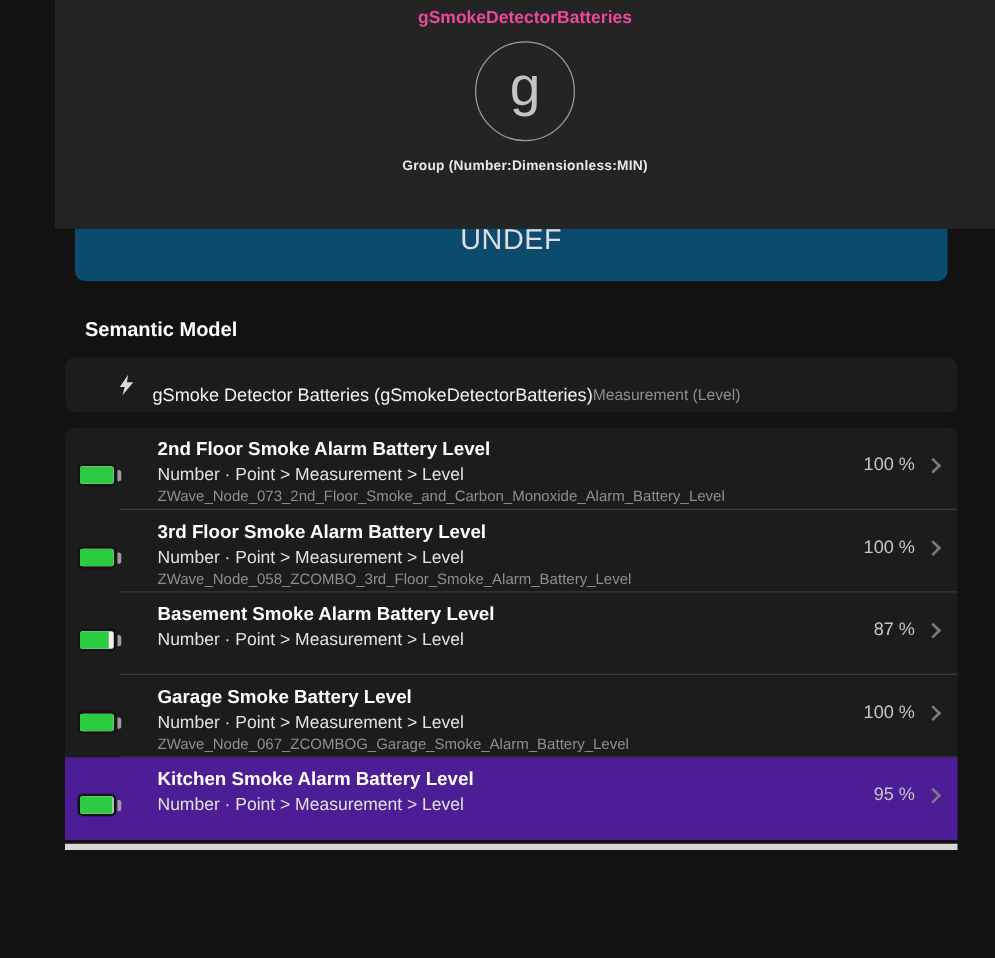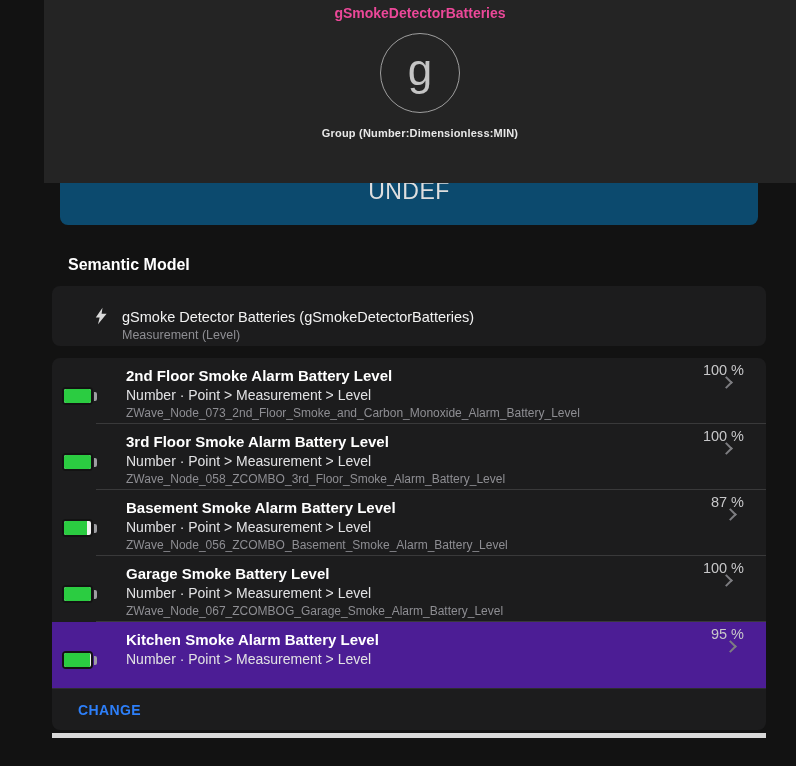--- a/index.html
+++ b/index.html
@@ -58,21 +58,21 @@
   }
 
   
   .semantic-row {
     display: flex; align-items: center;
     padding: 2px 16px 3px 40px;
     min-height: 38px;
     cursor: pointer;
   }
   .bolt-icon { width: 18px; height: 22px; margin-right: 12px; flex: 0 0 auto; }
-  .semantic-texts { display: flex; flex-direction: column; margin-top: 20px; }
+  .semantic-texts { display: flex; flex-direction: row; margin-top: 20px; }
   .semantic-title { font-size: 14.5px; color: #f2f2f2; line-height: 19px; }
   .semantic-subtitle { font-size: 12.5px; color: #8e8e93; line-height: 16px; }
 
   
   .member-row {
     position: relative;
     display: flex;
     padding: 8px 12px 0 10px;
     height: 66px;
     cursor: pointer;
@@ -92,22 +92,22 @@
   }
   .battery-fill { position: absolute; left: 0; top: 0; bottom: 0; background: #2bcc41; }
   .battery-nub { width: 3px; height: 9px; background: #9e9ea2; border-radius: 0 2px 2px 0; margin-left: 1px; }
 
   .member-texts { display: flex; flex-direction: column; margin-left: 24px; min-width: 0; }
   .member-title { font-size: 15px; font-weight: bold; color: #fff; line-height: 20px; white-space: nowrap; }
   .member-meta { font-size: 14px; color: #e2e2e4; line-height: 19px; white-space: nowrap; }
   .member-name { font-size: 12px; color: #8e8e93; line-height: 16px; white-space: nowrap; }
 
   .member-after {
-    position: absolute; right: 12px; top: 4px;
-    display: flex; align-items: center; flex-direction: column;
+    position: absolute; right: 12px; top: 22px;
+    display: flex; align-items: center;
   }
   .member-value { font-size: 14.5px; color: #c7c7c9; margin-right: 10px; }
   .chevron-right {
     width: 9px; height: 9px;
     border-top: 2px solid #7d7d81; border-right: 2px solid #7d7d81;
     transform: rotate(45deg); margin-right: 3px;
   }
 
   
   .change-row {
@@ -200,21 +200,20 @@
         <div class="member-row">
     <div class="battery">
       <div class="battery-body">
         <div class="battery-fill" style="width: 87%; background: rgb(43, 204, 65);"></div>
       </div>
       <div class="battery-nub"></div>
     </div>
     <div class="member-texts">
       <div class="member-title">Basement Smoke Alarm Battery Level</div>
       <div class="member-meta">Number · Point &gt; Measurement &gt; Level</div>
-      <div class="member-name">ZWave_Node_056_ZCOMBO_Basement_Smoke_Alarm_Battery_Level</div>
     </div>
     <div class="member-after">
       <span class="member-value">87 %</span>
       <span class="chevron-right"></span>
     </div>
     <div class="divider"></div>
   </div>
         <div class="member-row">
     <div class="battery">
       <div class="battery-body">
@@ -244,20 +243,17 @@
       <div class="member-title">Kitchen Smoke Alarm Battery Level</div>
       <div class="member-meta">Number · Point &gt; Measurement &gt; Level</div>
     </div>
     <div class="member-after">
       <span class="member-value">95 %</span>
       <span class="chevron-right"></span>
     </div>
 
   </div>
       </div>
-    <div class="change-row">
-      <button class="change-button">CHANGE</button>
-    </div>
   </div>
 
   <div class="next-section-edge"></div>
 
 </div>
 
 </body></html>

